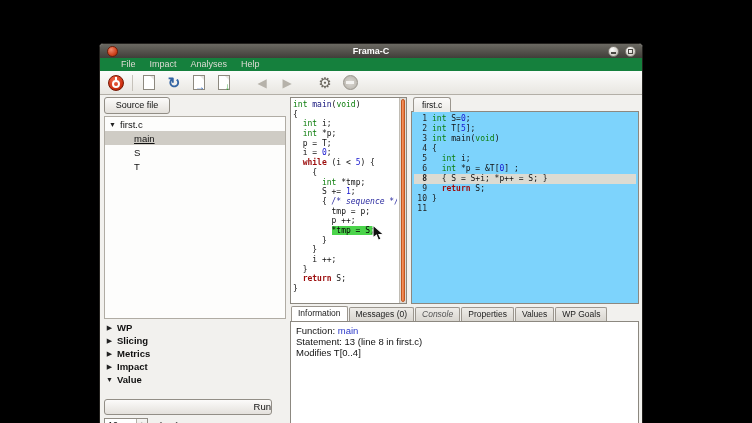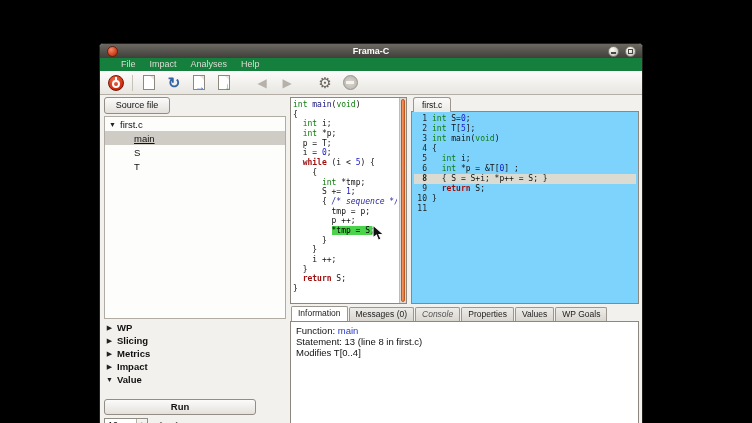--- a/index.html
+++ b/index.html
@@ -68,23 +68,23 @@
   .tree-row.selected .lbl { text-decoration:underline; }
   .tri { font-size:7px; color:#222; width:9px; text-align:center; flex:0 0 auto; }
   .tree-root .tri { margin-left:3px; }
   .tree-row .lbl { margin-left:3px; }
 
   .plugins { position:absolute; left:0; top:224px; width:100%; }
   .plugin-row { height:13px; display:flex; align-items:center; }
   .plugin-row .tri { margin-left:1px; }
   .plugin-label { font-weight:bold; font-size:9.5px; margin-left:3px; color:#111; }
 
-  .run-btn { position:absolute; left:0; top:302px; width:152px; height:16px;
+  .run-btn { position:absolute; left:0; top:302px; width:168px; height:16px;
              background:linear-gradient(#fcfbfa,#e4e1dc); border:1px solid #928e86;
-             border-radius:3px; font-size:9.5px; text-align:center; line-height:14px;font-weight:bold; }
+             border-radius:3px; font-size:9.5px; text-align:right; line-height:14px; }
   .spin-row { position:absolute; left:0; top:321px; height:15px; display:flex; align-items:center; }
   .spinbox { width:44px; height:15px; background:#fff; border:1px solid #928e86;
              position:relative; font-size:9px; line-height:13px; padding-left:3px; }
   .spin-btns { position:absolute; right:0; top:0; bottom:0; width:11px; border-left:1px solid #b4b0a8;
                background:linear-gradient(#f6f5f3,#e2dfda); display:flex; flex-direction:column;
                align-items:center; justify-content:center; font-size:5.5px; line-height:6px; color:#333; }
   .spin-label { margin-left:8px; font-size:9.5px;font-family:Liberation Serif, serif; }
   .entry-row { position:absolute; left:0; top:339px; height:14px; display:flex; align-items:center; }
   .entry { width:92px; height:14px; background:#fff; border:1px solid #928e86;
            font-size:9px; line-height:12px; padding-left:3px; }

